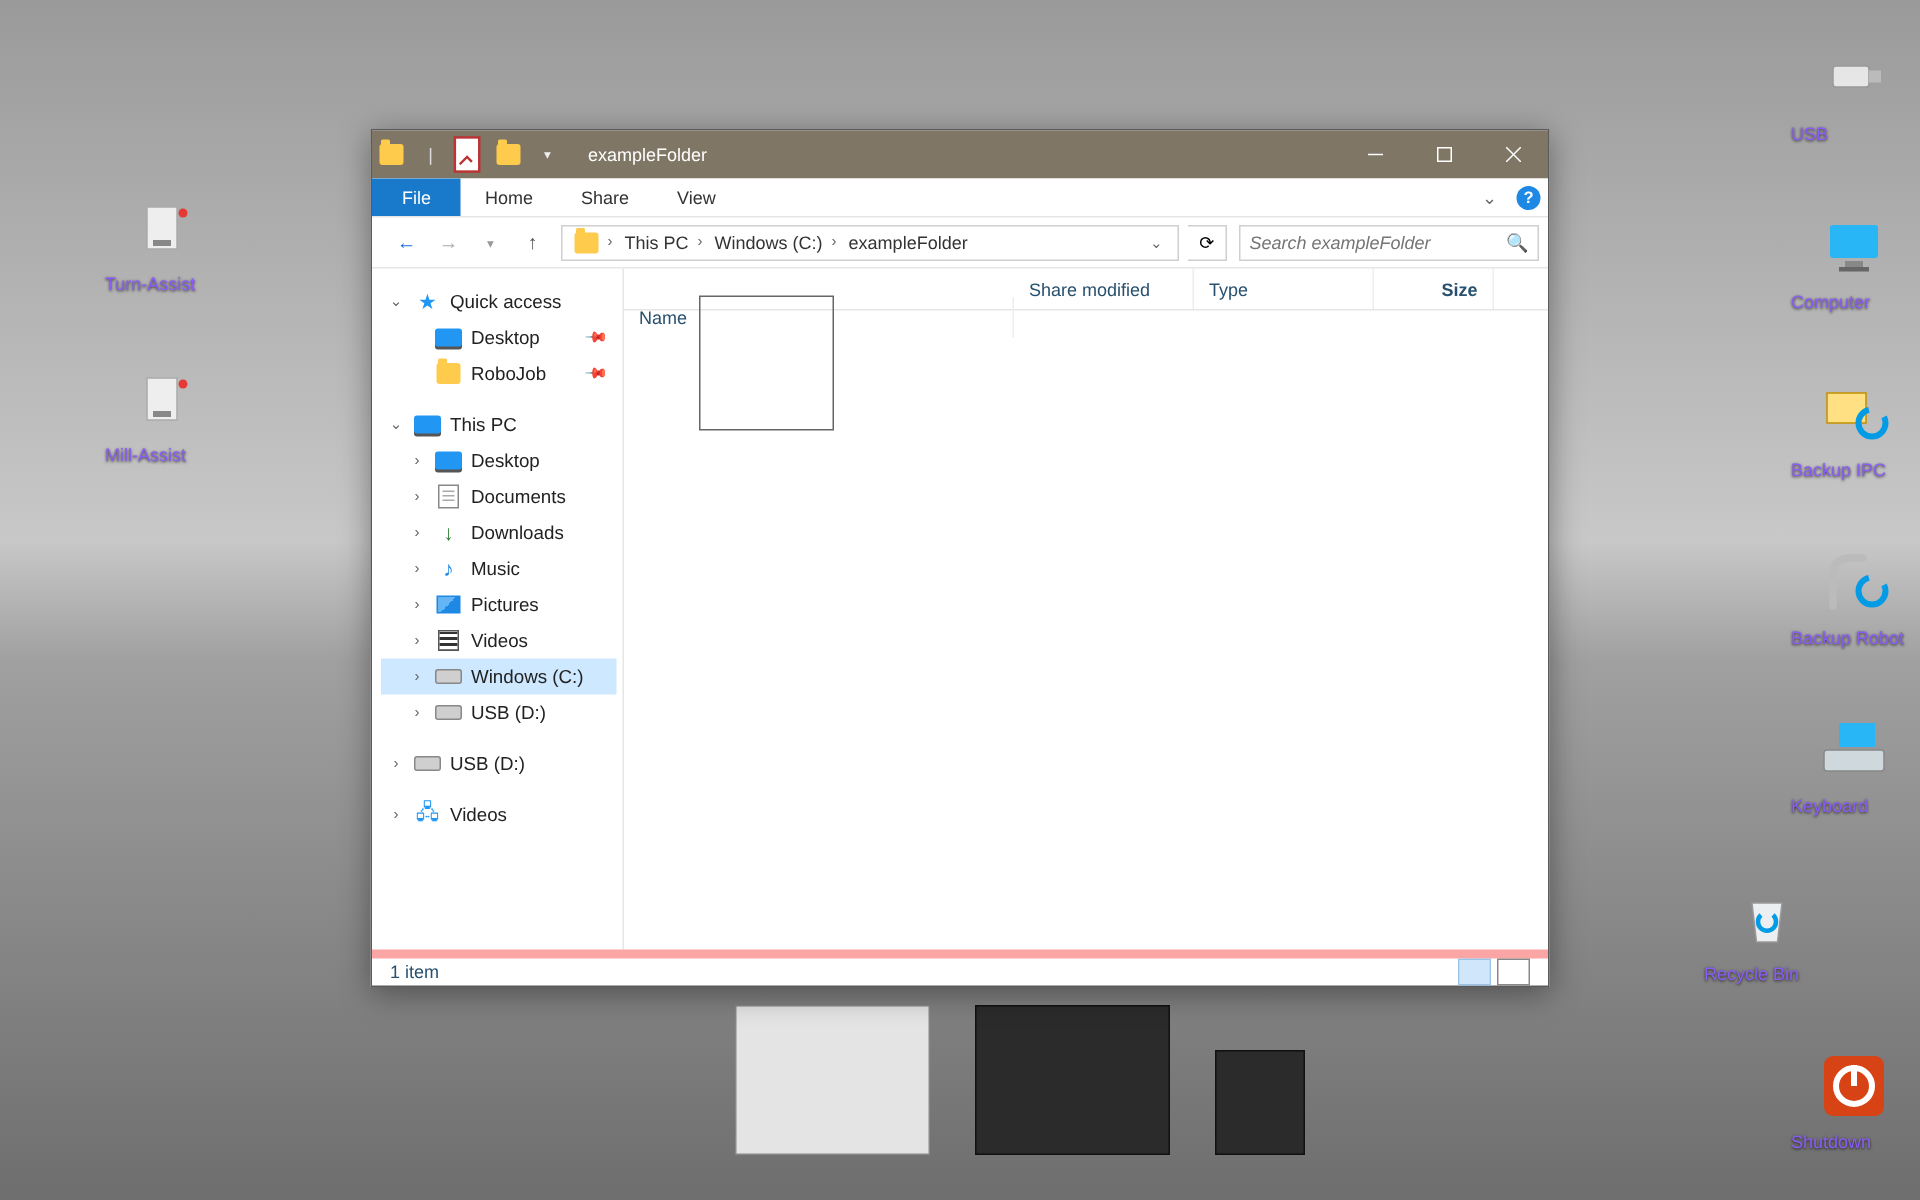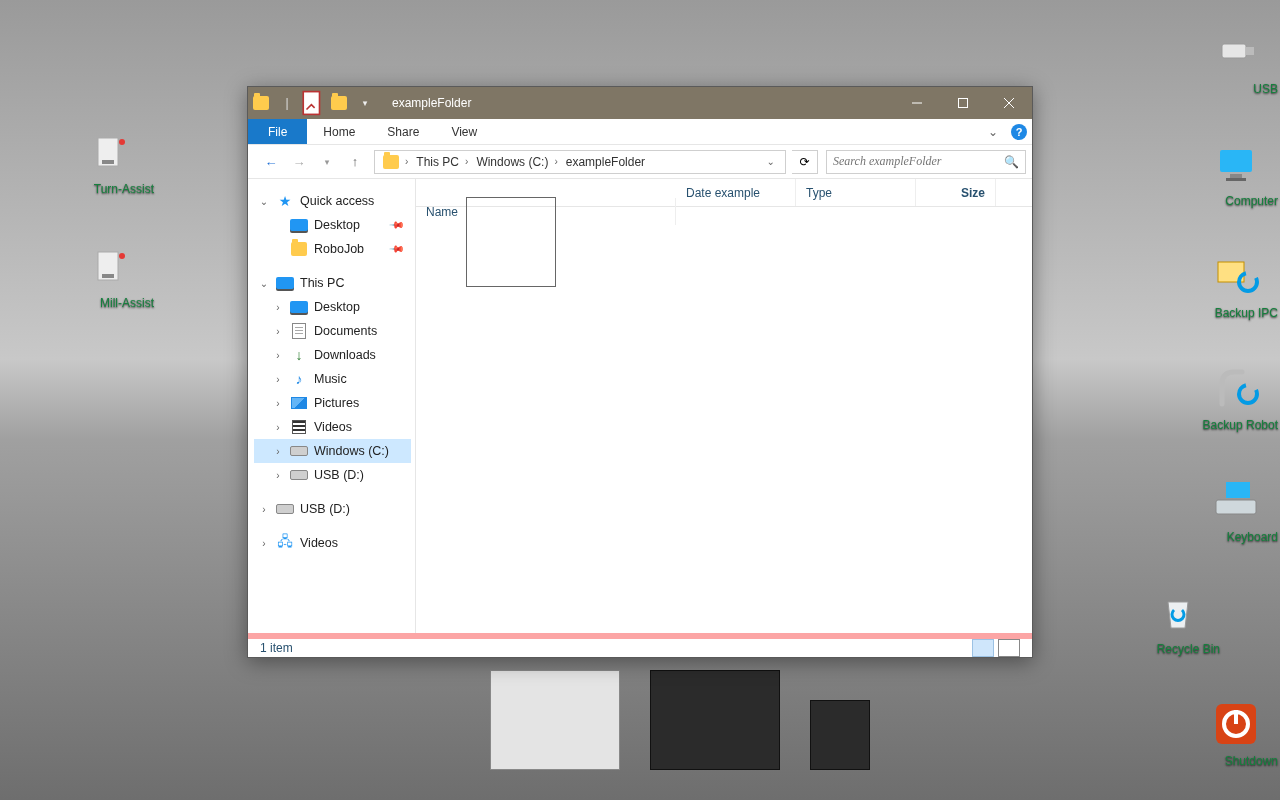--- a/index.html
+++ b/index.html
@@ -7,21 +7,21 @@
     width: 1280px; height: 800px; overflow: hidden; position: relative;
     background: linear-gradient(to bottom, #9a9a9a 0%, #c8c8c8 45%, #a0a0a0 55%, #6e6e6e 100%);
   }
   
   .desktop { position: absolute; inset: 0; }
   .wallpaper-machines { position:absolute; left:440px; top:650px; width:480px; height:120px; display:flex; gap:30px; align-items:flex-end; justify-content:center;}
   .machine-box { background:#e4e4e4; border:1px solid #888; }
   .m1{width:130px;height:100px;} .m2{width:130px;height:100px;background:#2b2b2b;border-color:#111;}
   .m3{width:60px;height:70px;background:#2b2b2b;border-color:#111;}
   .desktop-icon {
-    position: absolute; width: 84px; text-align: right; color: #15803d;
+    position: absolute; width: 84px; text-align: left; color: #8b5cf6;
     font-size: 12px; text-shadow: 0 1px 2px rgba(0,0,0,.8); cursor: default;
   }
   .desktop-icon .ico { width:48px; height:48px; margin:0 auto 6px; display:flex; align-items:center; justify-content:center; }
   .desktop-icon svg { width:48px; height:48px; }
 
   
   .explorer {
     position:absolute; left:247px; top:86px; width:786px; height:572px;
     background:#fff; box-shadow:0 4px 20px rgba(0,0,0,.4);
     display:flex; flex-direction:column; border:1px solid #5a5a5a;
@@ -43,21 +43,21 @@
 
   .navbar { height:34px; display:flex; align-items:center; padding:0 6px 0 10px; gap:2px; border-bottom:1px solid #e6e6e6; }
   .nav-btn { width:26px; height:26px; display:flex; align-items:center; justify-content:center; color:#555; font-size:13px; }
   .nav-btn.back { color:#1e6fd6; }
   .addr { flex:1; height:24px; border:1px solid #cfcfcf; display:flex; align-items:center; padding:0 4px; margin:0 4px; font-size:12px; color:#333; background:#fff; }
   .addr-seg { display:flex; align-items:center; gap:6px; padding:0 4px; height:100%; }
   .addr-seg .arrw { color:#666; font-size:10px; }
   .addr .drop { margin-left:auto; color:#666; font-size:10px; padding:0 6px;}
   .refresh { width:26px; height:24px; border:1px solid #cfcfcf; border-left:none; display:flex; align-items:center; justify-content:center; font-size:12px;}
   .search { width:200px; height:24px; border:1px solid #cfcfcf; display:flex; align-items:center; padding:0 6px; margin-left:6px; }
-  .search input { border:none; outline:none; flex:1; font-size:12px; font-style:italic; color:#3b82f6; background:transparent;font-family:Liberation Serif, serif;}
+  .search input { border:none; outline:none; flex:1; font-size:12px; font-style:italic; color:#3b82f6; background:transparent;}
   .search .sico { color:#555; font-size:12px; }
 
   .body { flex:1; display:flex; min-height:0; }
   
   .navpane { width:168px; border-right:1px solid #e6e6e6; padding:10px 4px 4px 6px; font-size:12.5px; color:#222; overflow:hidden; }
   .tree-item { display:flex; align-items:center; height:24px; gap:6px; padding-left:4px; white-space:nowrap; }
   .tree-item .exp { width:12px; color:#666; font-size:10px; text-align:center;}
   .tree-item .tico { width:18px; height:18px; display:flex; align-items:center; justify-content:center; }
   .tree-item .pin { margin-left:auto; margin-right:8px; color:#888; font-size:10px; transform:rotate(45deg);}
   .tree-item.indent1 { padding-left:18px; }
@@ -390,21 +390,21 @@
         <div class="tree-item">
           <span class="exp">›</span>
           <span class="tico ic-network">🖧</span>
           <span>Videos</span>
         </div>
       </div>
 
       <div class="content">
         <div class="col-headers">
           <div class="col name">Name</div>
-          <div class="col date">Date example</div>
+          <div class="col date">Share modified</div>
           <div class="col type">Type</div>
           <div class="col size">Size</div>
         </div>
         <div class="rows" id="file-rows">
           <div class="selection-box"></div>
           </div>
       </div>
     </div>
 
     <div class="statusbar">

